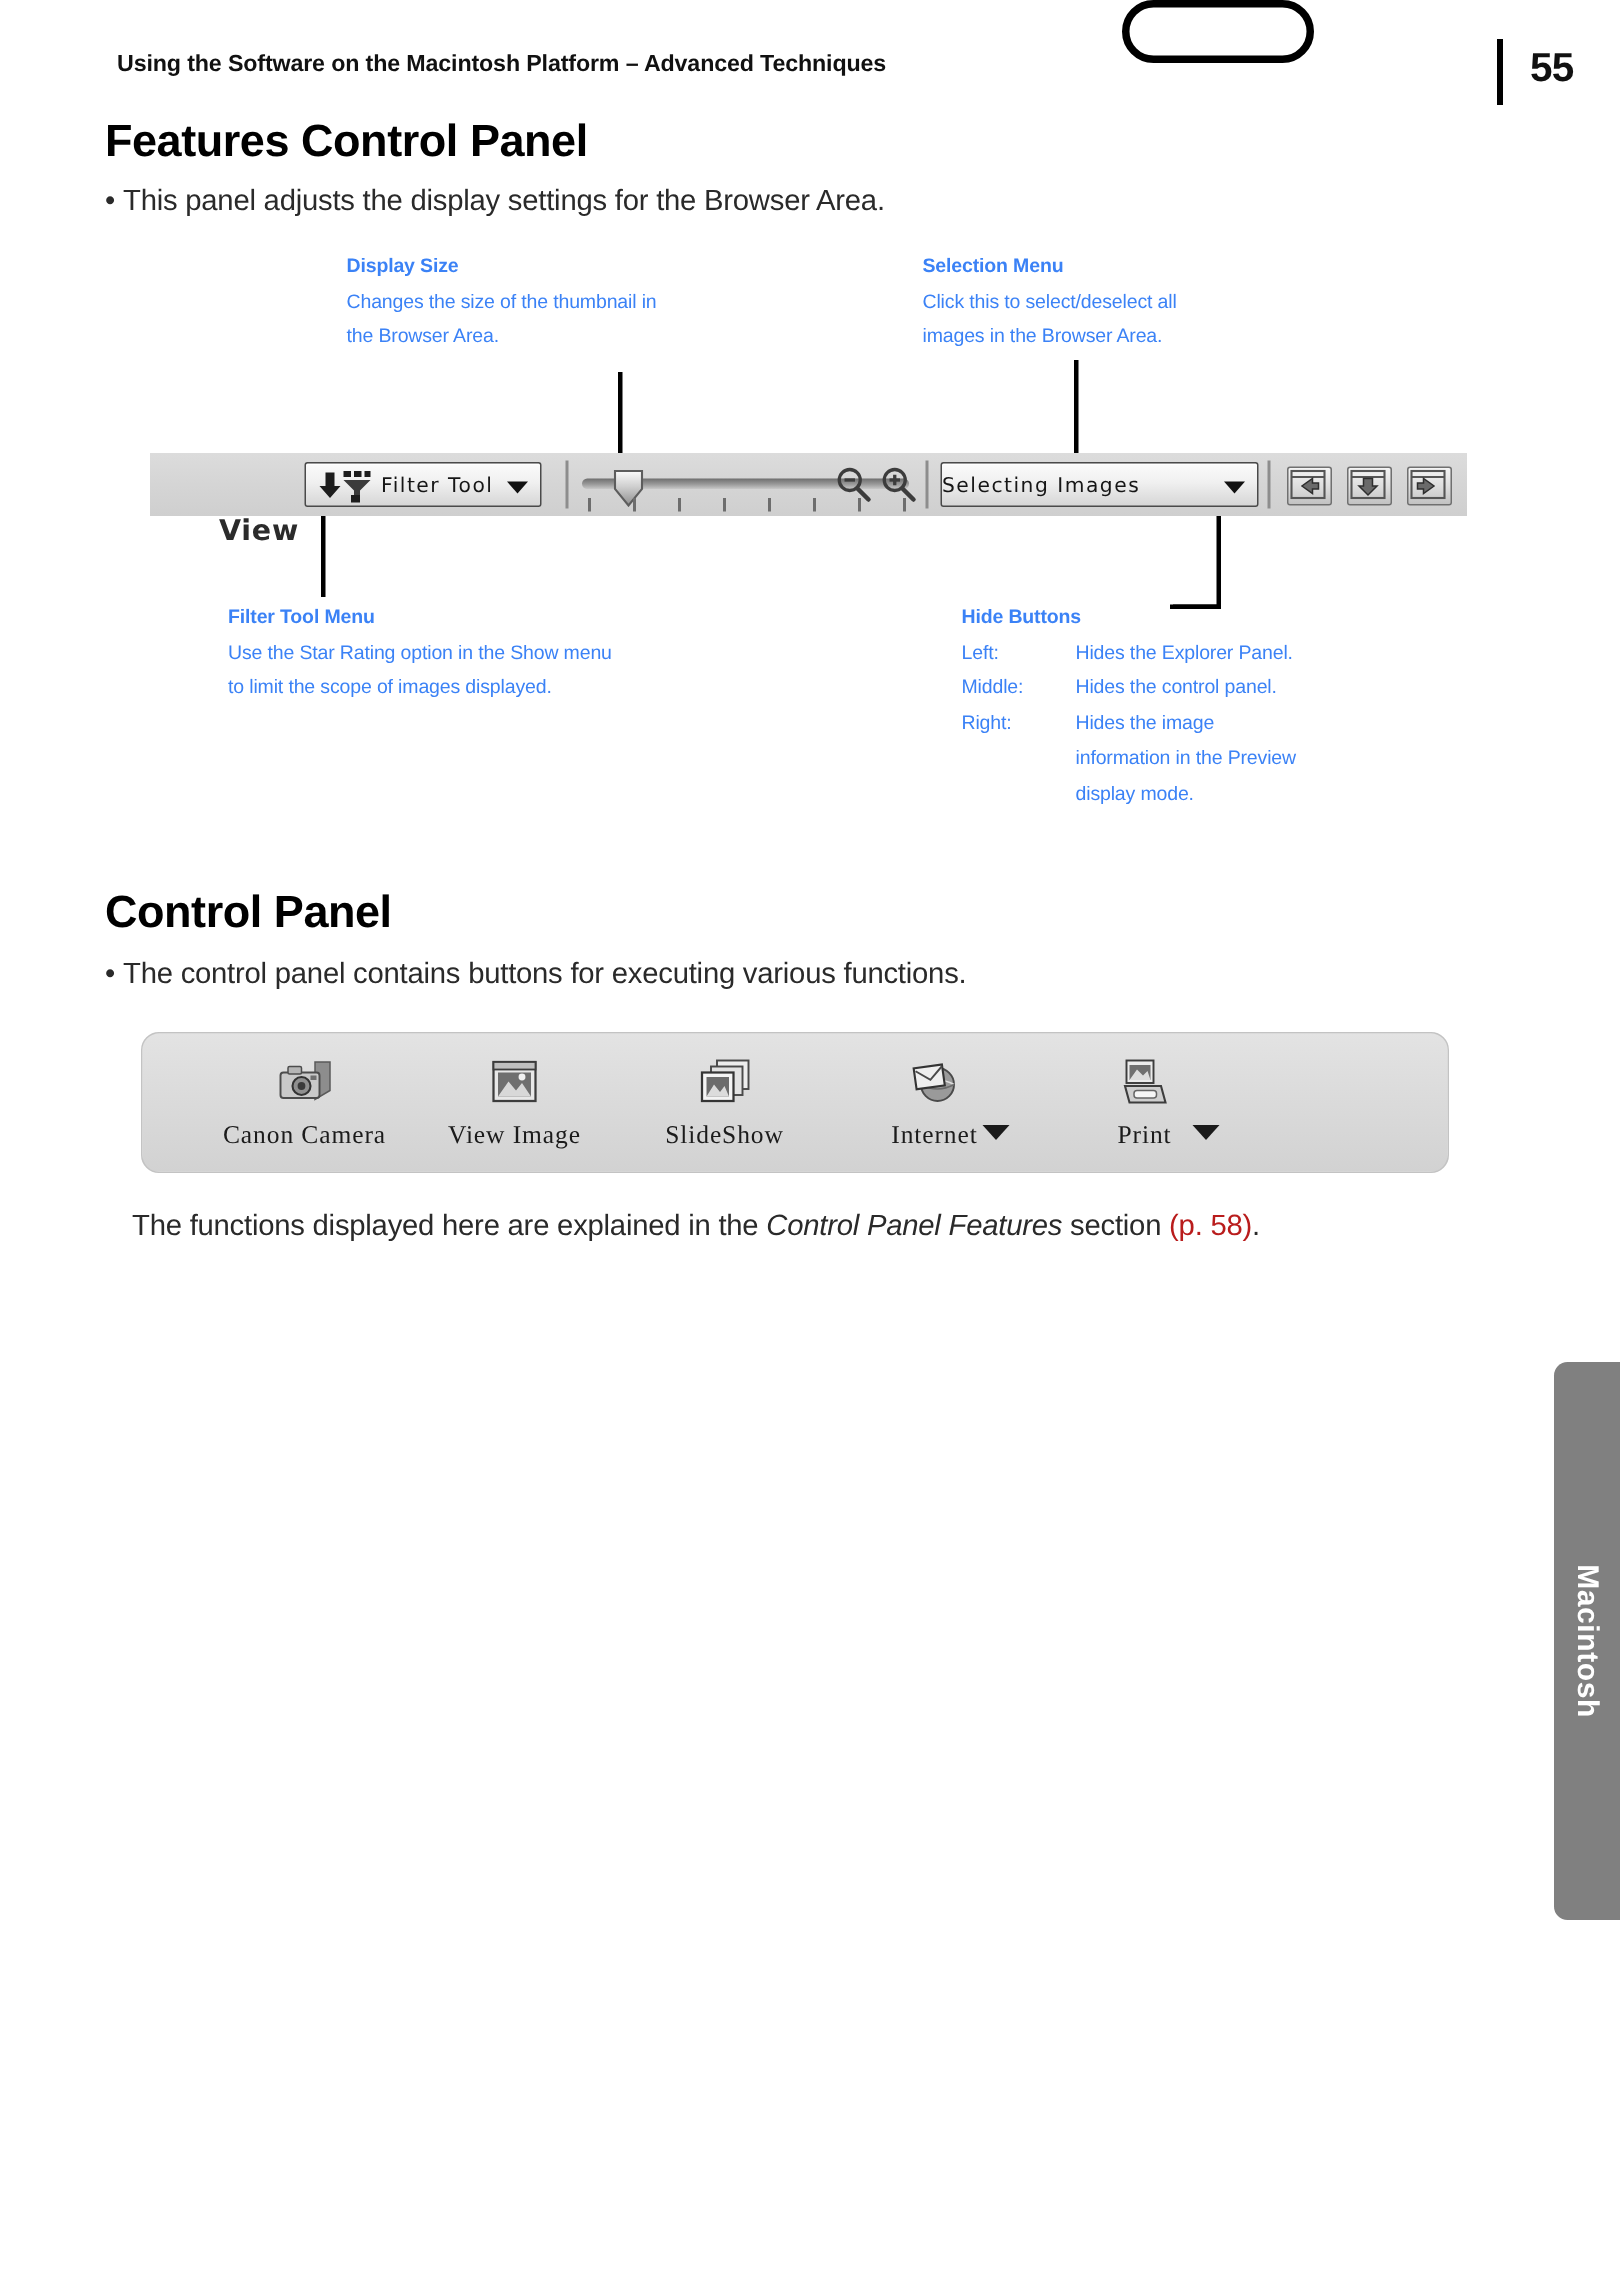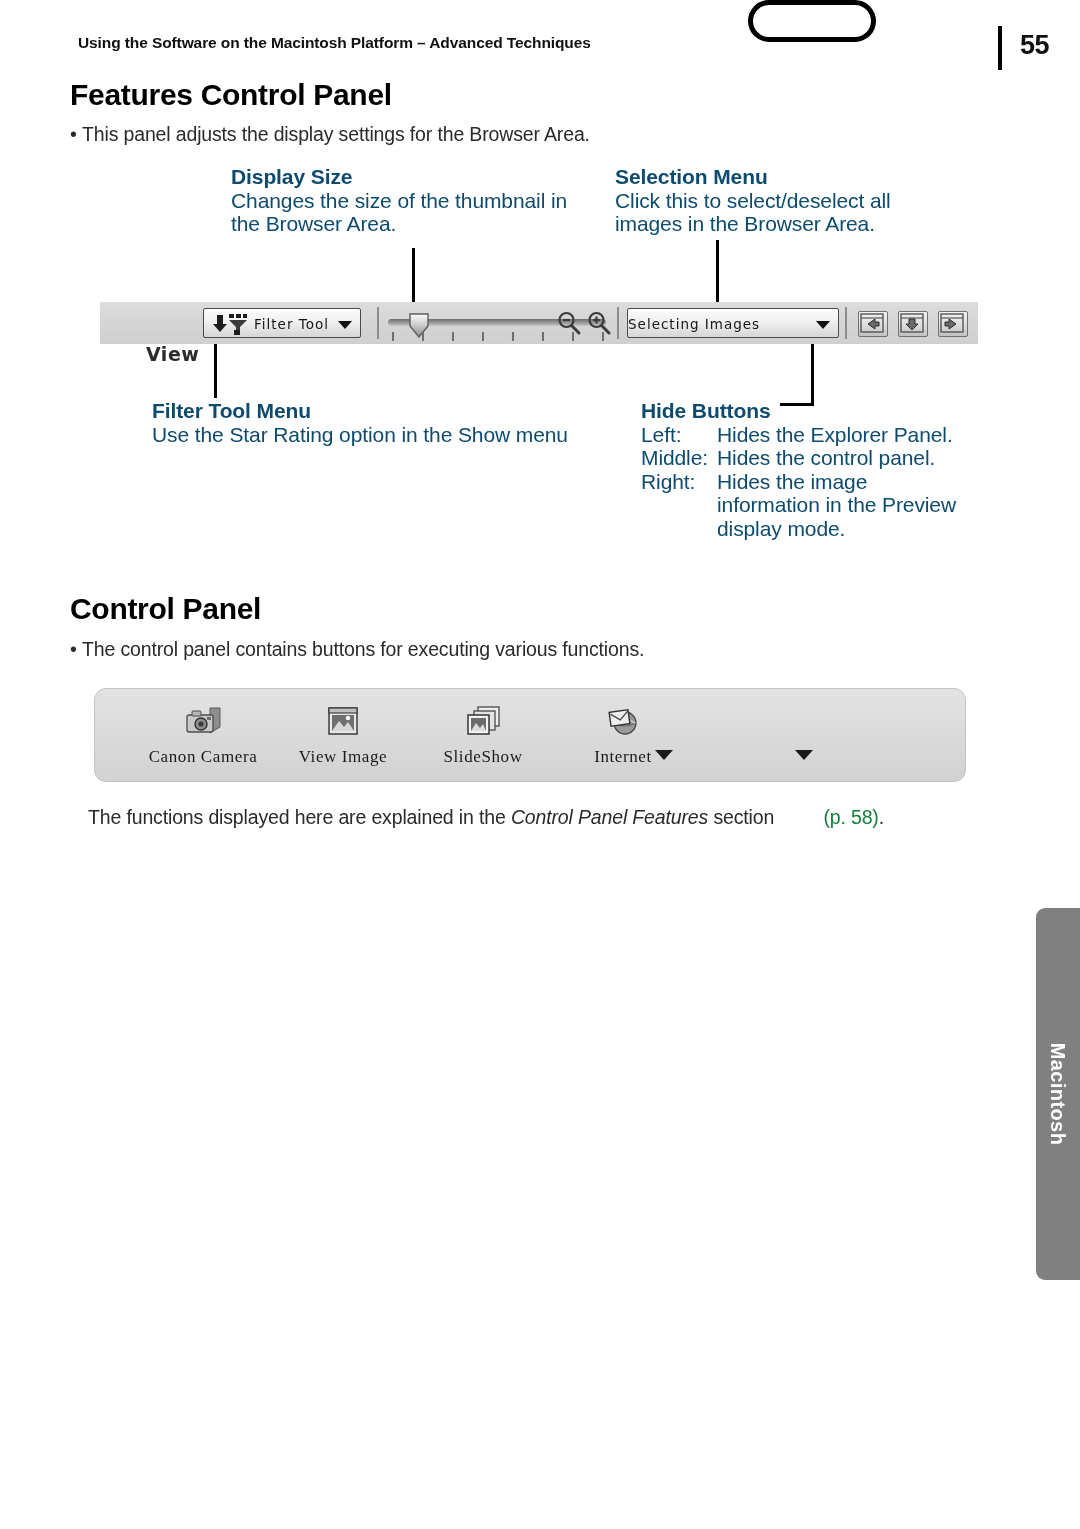--- a/index.html
+++ b/index.html
@@ -65,23 +65,23 @@
   #bullet-display { left: 70px; top: 123px; }
   #bullet-control { left: 70px; top: 638px; }
   .bullet-dot {
     display: inline-block;
     width: 12px;
   }
 
   
   .callout {
     position: absolute;
-    font-size: 21px;
+    font-size: 13px;
     line-height: 23.5px;
-    color: #0c4a6e;
+    color: #3b82f6;
     letter-spacing: -0.1px;
   }
   .callout .ttl {
     font-weight: bold;
     display: block;
   }
   .callout .bodyline { display: block; white-space: nowrap; }
 
   #co-display-size { left: 231px; top: 165px; }
   #co-selection-menu { left: 615px; top: 165px; }
@@ -324,21 +324,21 @@
   #closing {
     position: absolute;
     left: 88px;
     top: 806px;
     font-size: 19.5px;
     color: #2a2a2a;
     letter-spacing: -0.15px;
     white-space: nowrap;
   }
   #closing .ital { font-style: italic; }
-  #closing .pref { color: #15803d; margin-left: 44px; }
+  #closing .pref { color: #b91c1c; }
 
   
   #side-tab {
     position: absolute;
     left: 1036px;
     top: 908px;
     width: 44px;
     height: 372px;
     background: #808080;
     border-radius: 9px 0 0 9px;
@@ -484,20 +484,21 @@
       </svg>
     </span>
   </div>
 </div>
 <div id="hide-ring"></div>
 
 <div class="leader-v" style="left:214px; top:344px; height:54px;"></div>
 <div class="callout" id="co-filter-tool">
   <span class="ttl">Filter Tool Menu</span>
   <span class="bodyline">Use the Star Rating option in the Show menu</span>
+  <span class="bodyline">to limit the scope of images displayed.</span>
 </div>
 
 <div class="leader-v" style="left:811px; top:344px; height:62px;"></div>
 <div class="leader-h" style="left:780px; top:403px; width:34px;"></div>
 <div class="leader-h" style="left:780px; top:403px; width:0px;"></div>
 <div class="leader-h" style="left:782px; top:403px; width:30px;"></div>
 <div class="callout" id="co-hide-buttons">
   <span class="ttl">Hide Buttons</span>
   <span class="hb-rows">
     <span class="hb-row">
@@ -570,20 +571,32 @@
         <rect x="18" y="4" width="21" height="19" fill="#ededed" stroke="#4a4a4a" stroke-width="1.3"></rect>
         <rect x="14" y="8" width="21" height="19" fill="#e3e3e3" stroke="#4a4a4a" stroke-width="1.3"></rect>
         <rect x="8" y="12" width="21" height="19" fill="#f4f4f4" stroke="#353535" stroke-width="1.5"></rect>
         <rect x="11" y="15" width="15" height="13" fill="#6c6c6c"></rect>
         <path d="M11 28 L16 20 L20 25 L23 21 L26 28 Z" fill="#dcdcdc"></path>
       </svg>
     </span>
     <span class="cp-label">SlideShow</span>
   </div>
 
+  <div class="cp-item" id="cp-4">
+    <span class="cp-icon">
+      <svg width="46" height="42" viewBox="0 0 46 42">
+        <rect x="11" y="4" width="18" height="15" fill="#ececec" stroke="#3d3d3d" stroke-width="1.3"></rect>
+        <rect x="13" y="7" width="14" height="10" fill="#6f6f6f"></rect>
+        <path d="M13 17 L18 10 L22 14 L25 11 L27 17 Z" fill="#dcdcdc"></path>
+        <path d="M10 21 L34 21 L37 32 L13 32 Z" fill="#cfcfcf" stroke="#3d3d3d" stroke-width="1.4"></path>
+        <rect x="16" y="24" width="15" height="5" rx="2" fill="#f6f6f6" stroke="#666" stroke-width="1"></rect>
+      </svg>
+    </span>
+    <span class="cp-label">Print</span>
+  </div>
 
 
   <span class="cp-caret" id="caret-0"></span>
   <span class="cp-caret" id="caret-1"></span>
 </div>
 
 <div id="closing">
   <span>The functions displayed here are explained in the </span><span class="ital">Control Panel Features</span><span> section </span><span class="pref">(p. 58)</span><span>.</span>
 </div>
 

